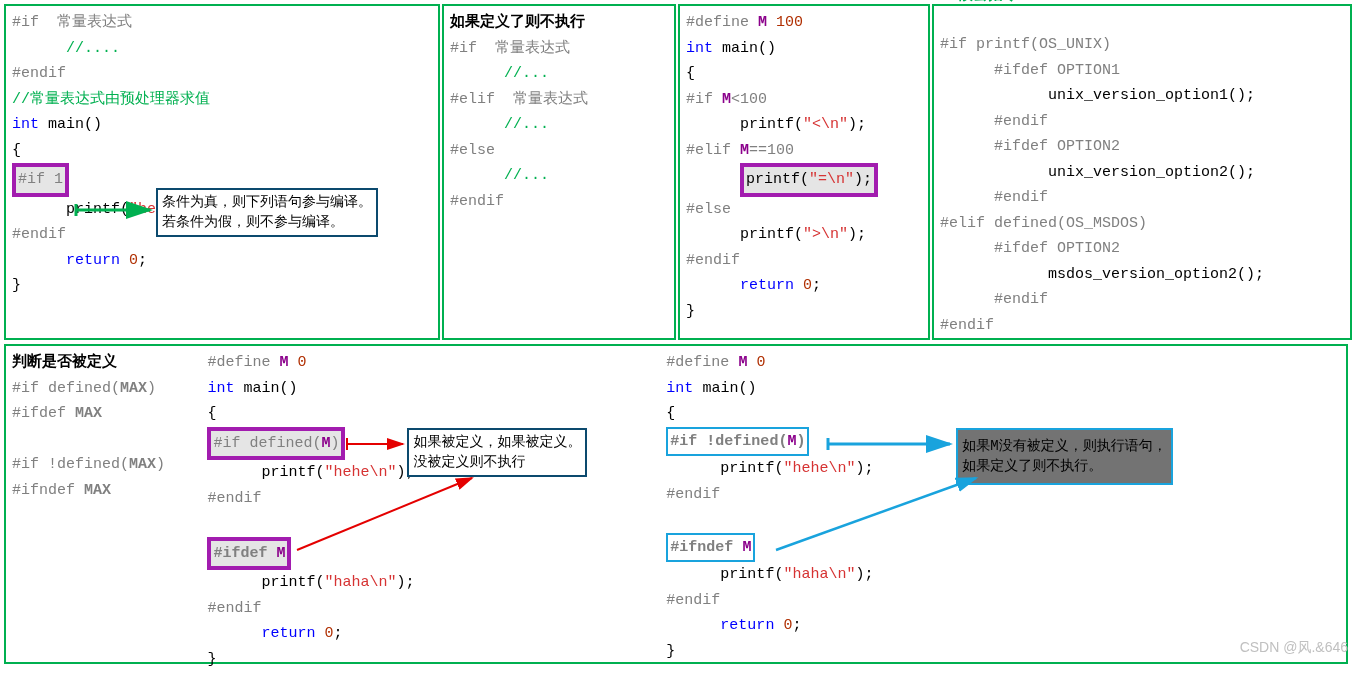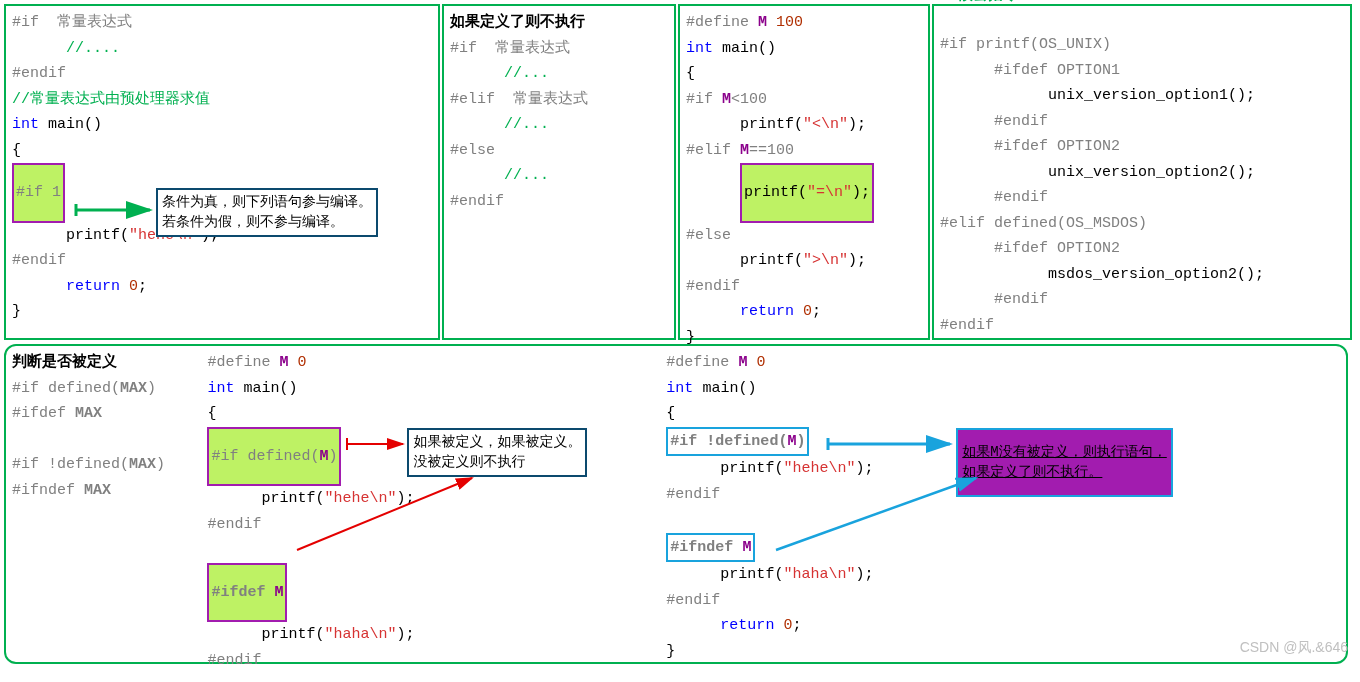--- a/index.html
+++ b/index.html
@@ -29,32 +29,32 @@
   .bold { font-weight: bold; }
   .heading { font-weight: bold; color:#000; }
 
   .row1 { display:flex; gap:0; }
   .row1 .box { margin-right: 2px; }
   #b1 { width: 436px; height: 336px; }
   #b2 { width: 234px; height: 336px; }
   #b3 { width: 252px; height: 336px; }
   #b4 { width: 420px; height: 336px; position:relative; }
 
-  #b5 { width: 1344px; margin-top: 4px; height:320px; display:flex; position:relative;border-radius:12px;}
+  #b5 { width: 1344px; margin-top: 4px; height:320px; display:flex; position:relative;}
   #b5 .col { padding-right:10px; }
   #c5a { width:190px; }
   #c5b { width:460px; position:relative; }
   #c5c { width:680px; position:relative; }
 
   pre { margin:0; font-family: inherit; white-space: pre; }
 
-  .redbox { border:2px solid #a21caf; padding: 15px 2px; display:inline-block; background:#bef264;}
+  .redbox { border:4px solid #a21caf; padding: 0 2px; display:inline-block; background:#e5e5e5;}
   .redbox2 { border:2px solid #0c4a6e; padding: 2px 4px; display:inline-block; background:#fff; font-size:14px; line-height:1.45;}
   .bluebox { border:2.5px solid #19a3dd; padding: 0 2px; display:inline-block; background:#fff; font-weight:bold;}
-  .bluebox2 { border:2.5px solid #19a3dd; padding: 12px 4px; display:inline-block; background:#a21caf; font-size:14px; line-height:1.45;text-decoration:underline;}
+  .bluebox2 { border:2.5px solid #19a3dd; padding: 6px 4px; display:inline-block; background:#737373; font-size:14px; line-height:1.45;}
 
   .watermark {
     position:absolute; right:12px; bottom:8px;
     color:#c0c0c0; font-family: Arial, sans-serif; font-size:14px;
   }
   svg.overlay { position:absolute; left:0; top:0; pointer-events:none; }
 </style>
 </head>
 <body>
 

